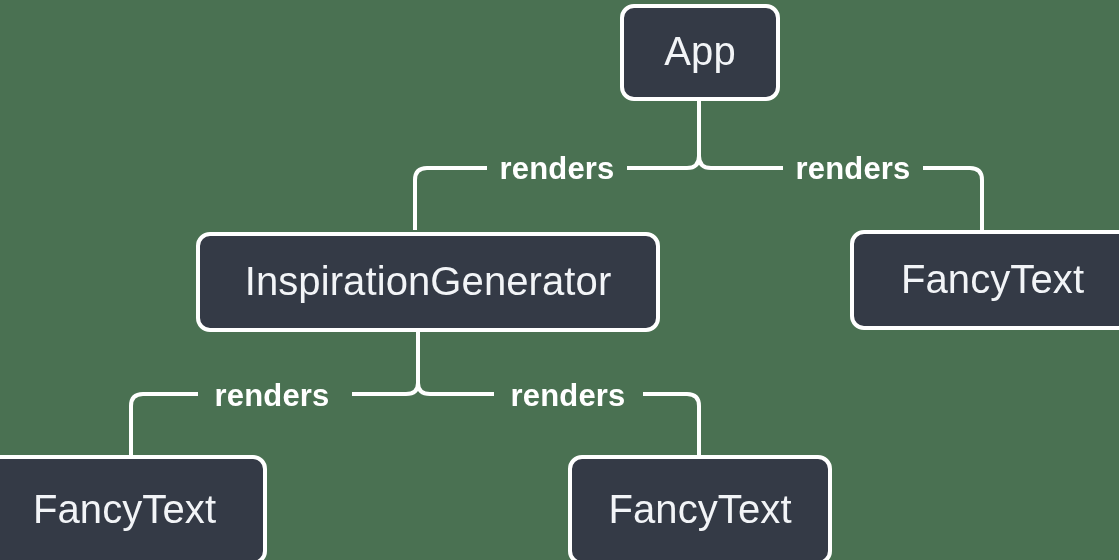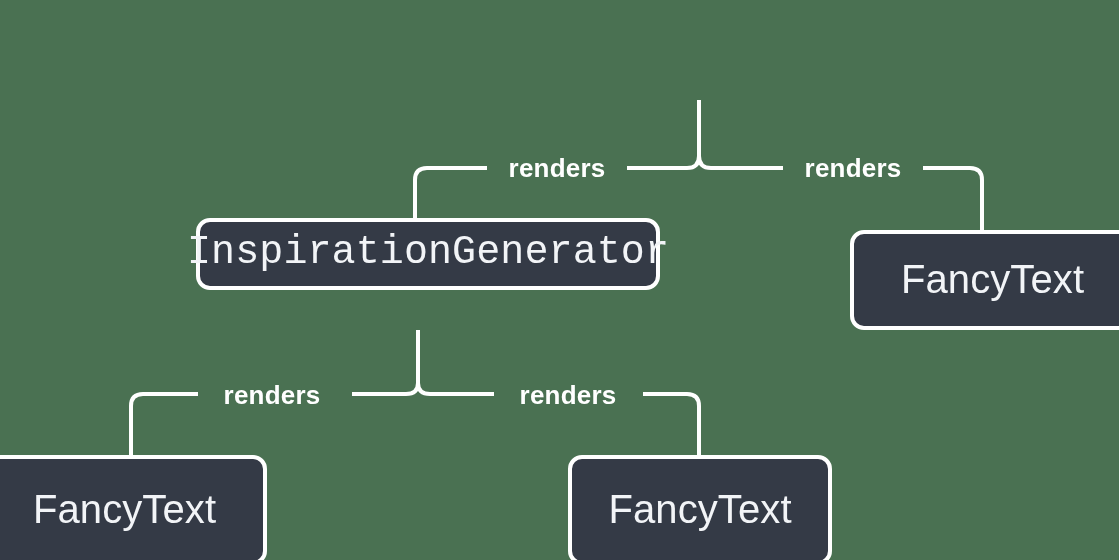--- a/index.html
+++ b/index.html
@@ -39,32 +39,32 @@
     z-index: 2;
   }
   .node-label {
     display: block;
     line-height: 1;
     padding-bottom: 3px;
   }
   .edge-label {
     position: absolute;
     color: #ffffff;
-    font-size: 26px;
+    font-size: 31px;
     font-weight: 700;
     line-height: 1;
     white-space: nowrap;
     transform: translate(-50%, -50%);
     z-index: 3;
     letter-spacing: 0.2px;
   }
 
   
   #node-app            { left: 620px; top: 4px;   width: 160px; height: 97px; }
-  #node-inspiration    { left: 196px; top: 218px; width: 464px; height: 72px; font-family: Liberation Mono, monospace; }
+  #node-inspiration    { left: 196px; top: 232px; width: 464px; height: 100px; }
   #node-fancytext-right{ left: 850px; top: 230px; width: 285px; height: 100px; }
   #node-fancytext-left { left: -18px; top: 455px; width: 285px; height: 110px; }
   #node-copyright      { left: 568px; top: 455px; width: 264px; height: 110px; }
 
   
   #label-app-inspiration { left: 557px; top: 168px; }
   #label-app-fancytext   { left: 853px; top: 168px; }
   #label-ig-fancytext    { left: 272px; top: 395px; }
   #label-ig-copyright    { left: 568px; top: 395px; }
 </style>
@@ -103,20 +103,23 @@
 
       <path d="M 418,383
                Q 418,394 430,394
                L 494,394"></path>
       <path d="M 643,394 L 687,394
                Q 699,394 699,406
                L 699,455"></path>
     </g>
   </svg>
 
+  <div class="node" id="node-app">
+    <span class="node-label">App</span>
+  </div>
 
   <div class="node" id="node-inspiration">
     <span class="node-label">InspirationGenerator</span>
   </div>
 
   <div class="node" id="node-fancytext-right">
     <span class="node-label">FancyText</span>
   </div>
 
   <div class="node" id="node-fancytext-left">

